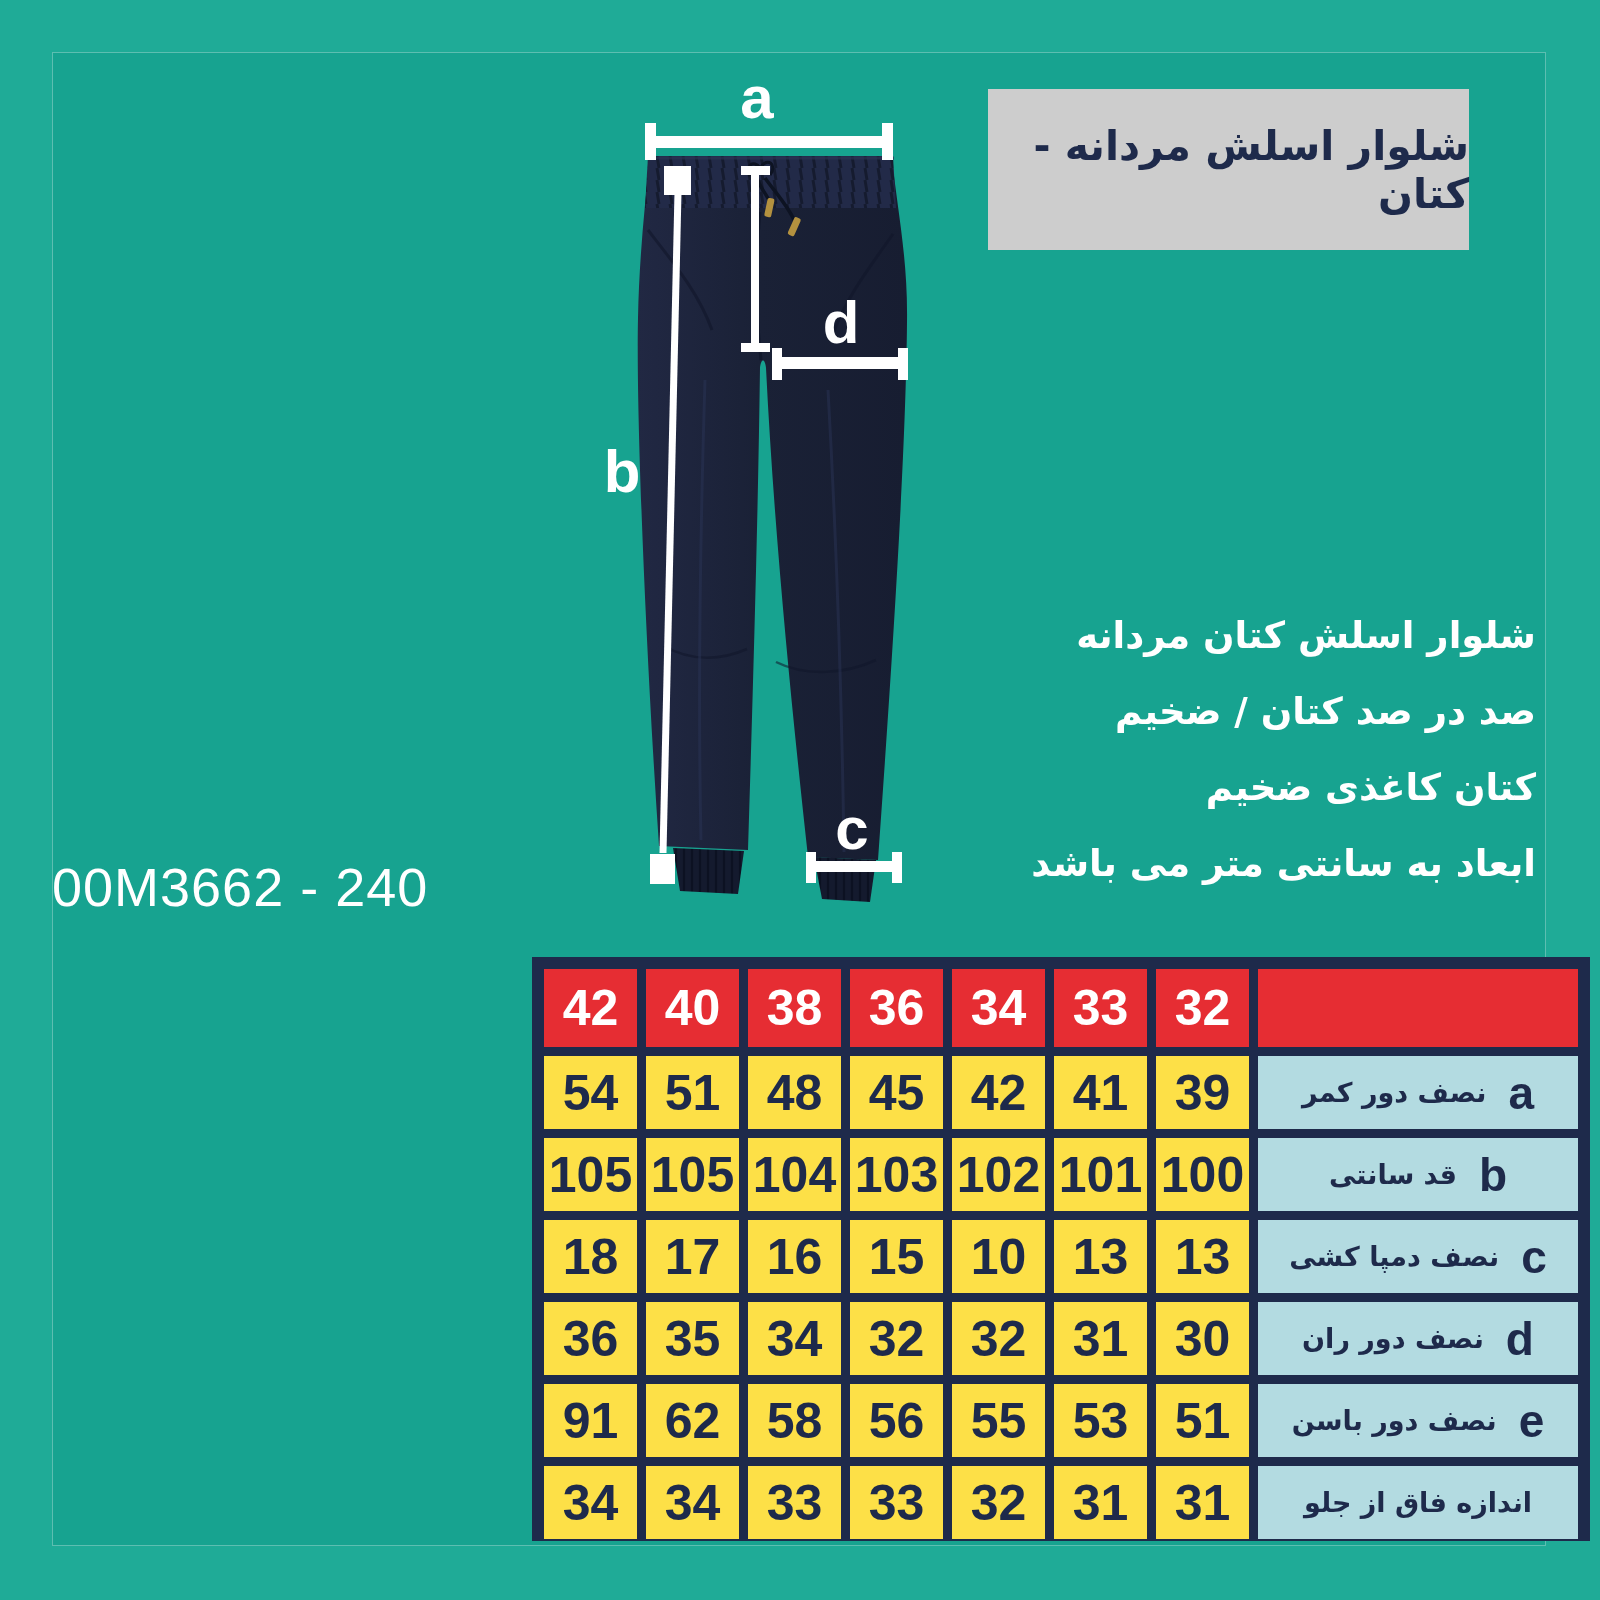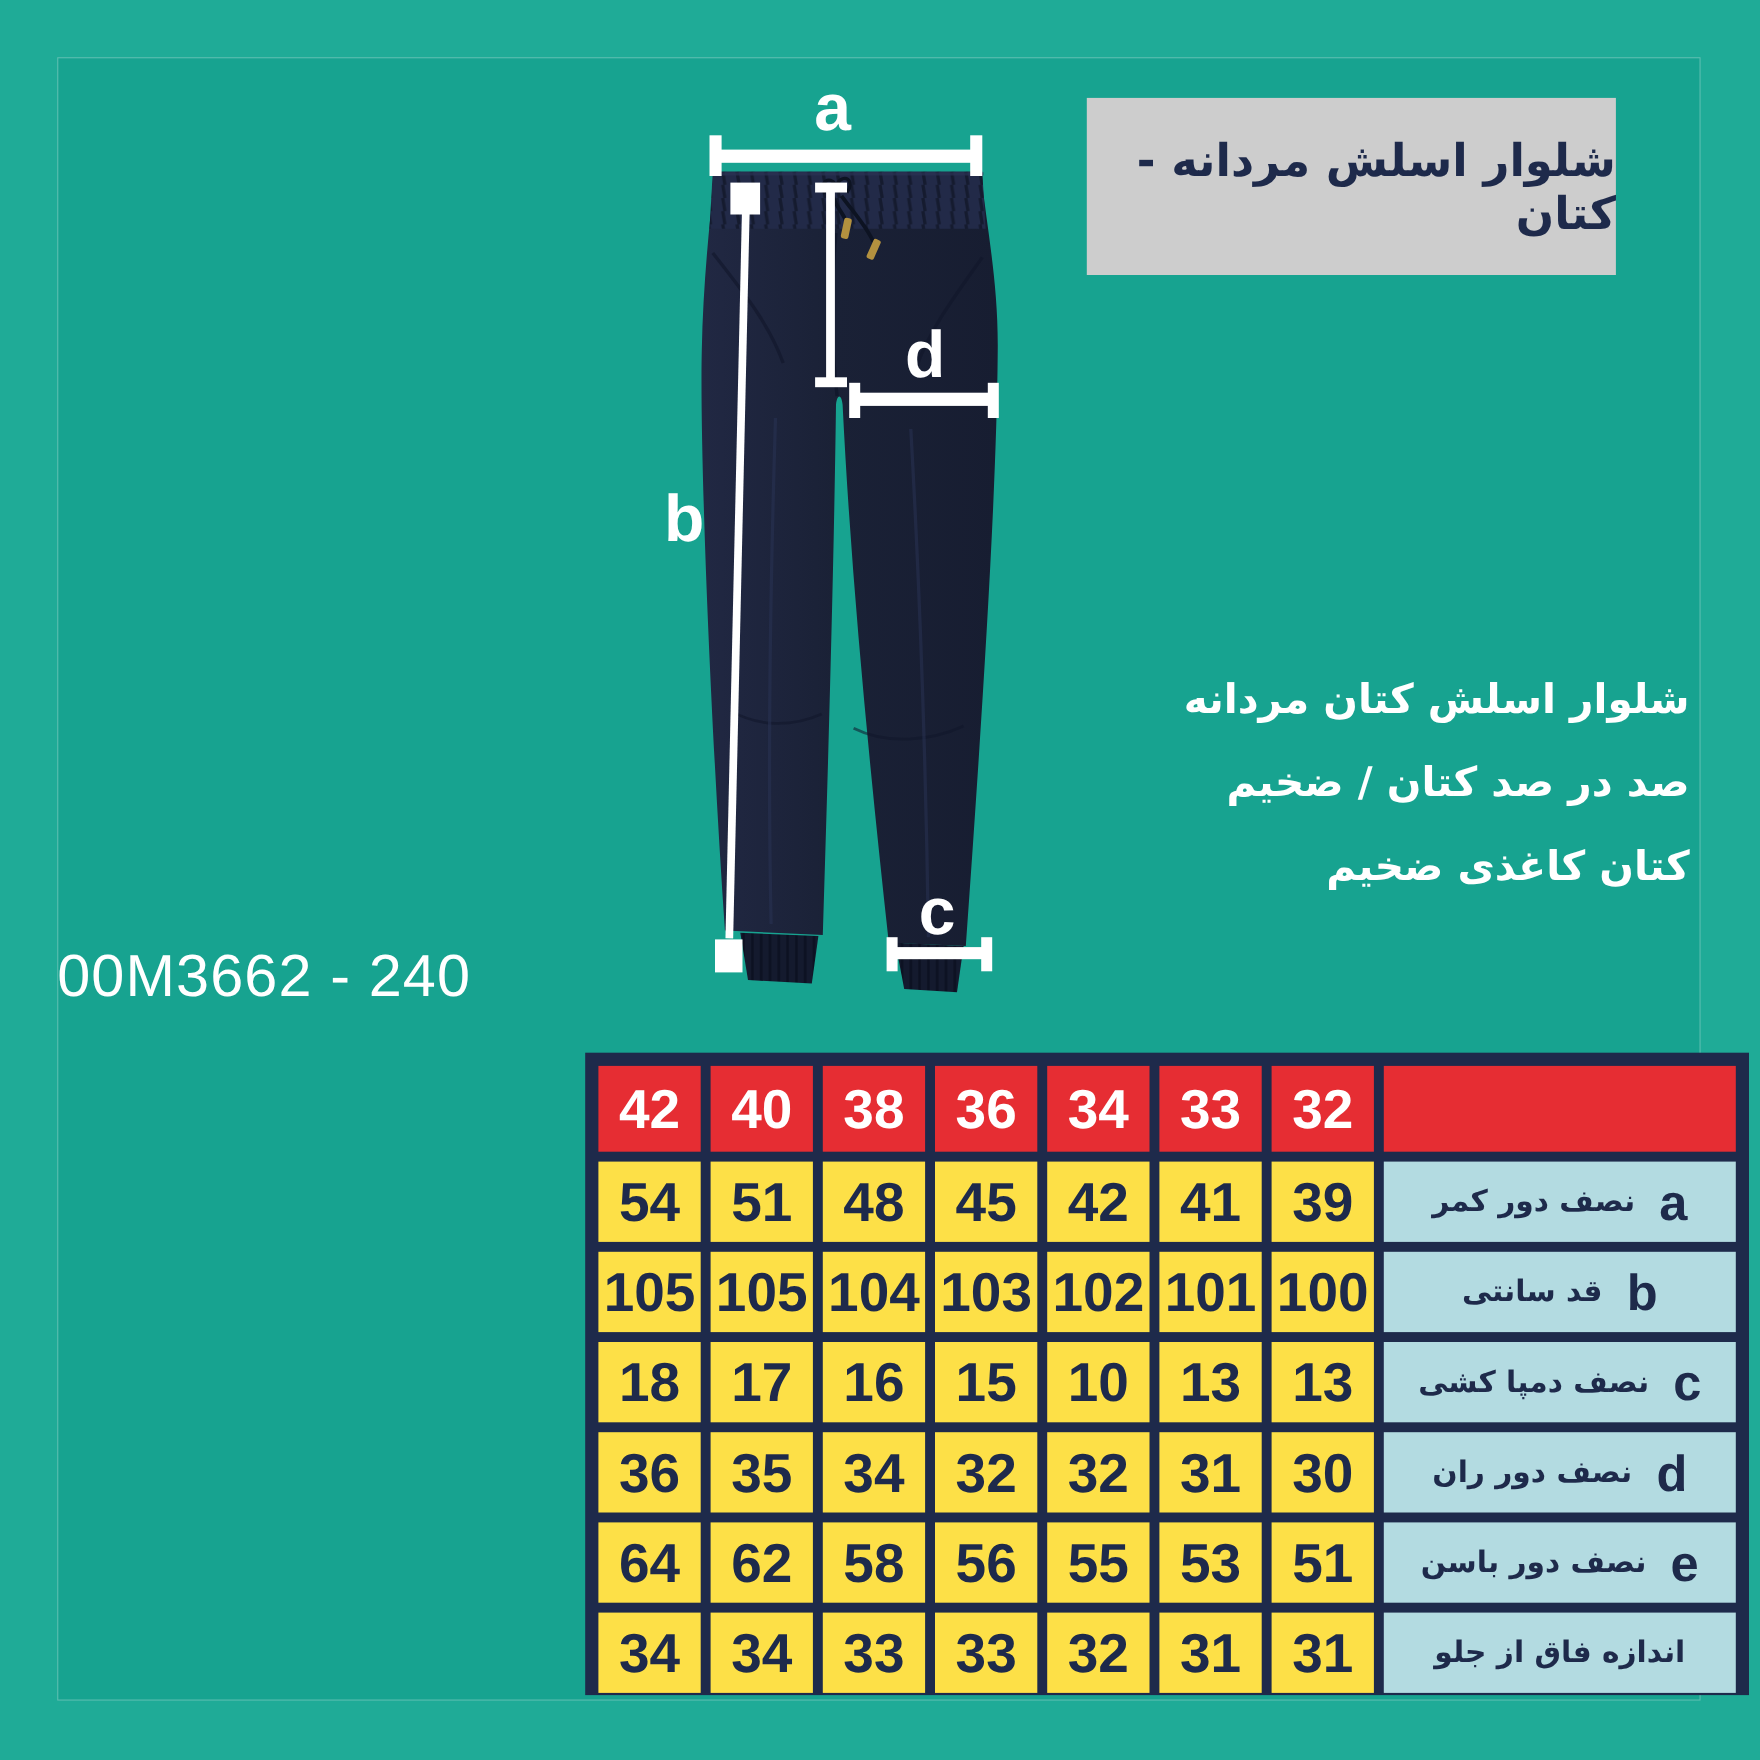--- a/index.html
+++ b/index.html
@@ -168,20 +168,21 @@
 </svg>
 
 <div id="title-box">
   <span>شلوار اسلش مردانه - کتان</span>
 </div>
 
 <div id="desc">
     <div class="desc-line">شلوار اسلش کتان مردانه</div>
     <div class="desc-line">صد در صد کتان / ضخیم</div>
     <div class="desc-line">کتان کاغذی ضخیم</div>
+    <div class="desc-line">ابعاد به سانتی متر می باشد</div>
   </div>
 
 <div id="product-code">00M3662 - 240</div>
 
 <div id="size-table">
     <div class="cell cell-size-header">42</div>
     <div class="cell cell-size-header">40</div>
     <div class="cell cell-size-header">38</div>
     <div class="cell cell-size-header">36</div>
     <div class="cell cell-size-header">34</div>
@@ -225,21 +226,21 @@
     <div class="cell cell-value">35</div>
     <div class="cell cell-value">34</div>
     <div class="cell cell-value">32</div>
     <div class="cell cell-value">32</div>
     <div class="cell cell-value">31</div>
     <div class="cell cell-value">30</div>
     <div class="cell cell-label">
       <span class="letter">d</span>
       <span class="fa-label">نصف دور ران</span>
     </div>
-    <div class="cell cell-value">64</div>
+    <div class="cell cell-value">91</div>
     <div class="cell cell-value">62</div>
     <div class="cell cell-value">58</div>
     <div class="cell cell-value">56</div>
     <div class="cell cell-value">55</div>
     <div class="cell cell-value">53</div>
     <div class="cell cell-value">51</div>
     <div class="cell cell-label">
       <span class="letter">e</span>
       <span class="fa-label">نصف دور باسن</span>
     </div>

